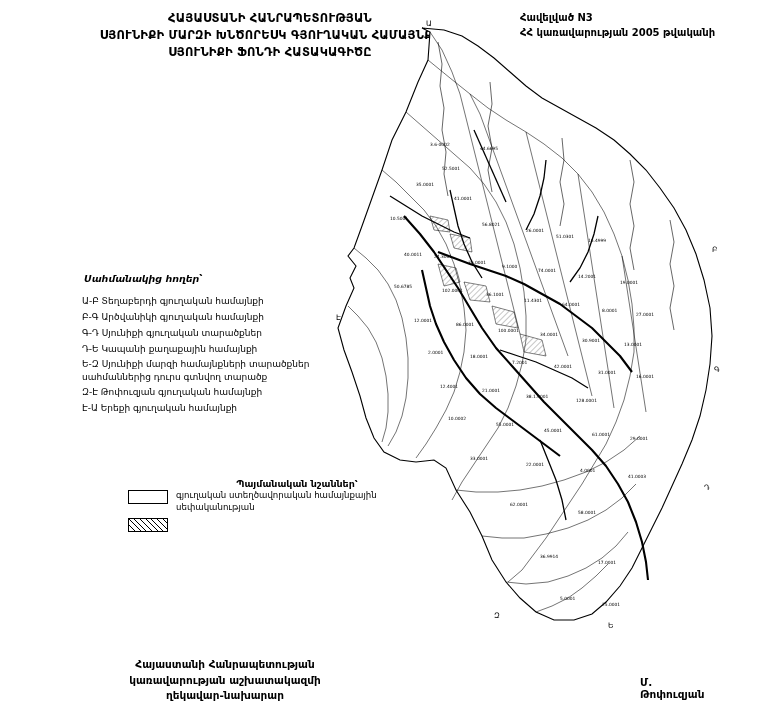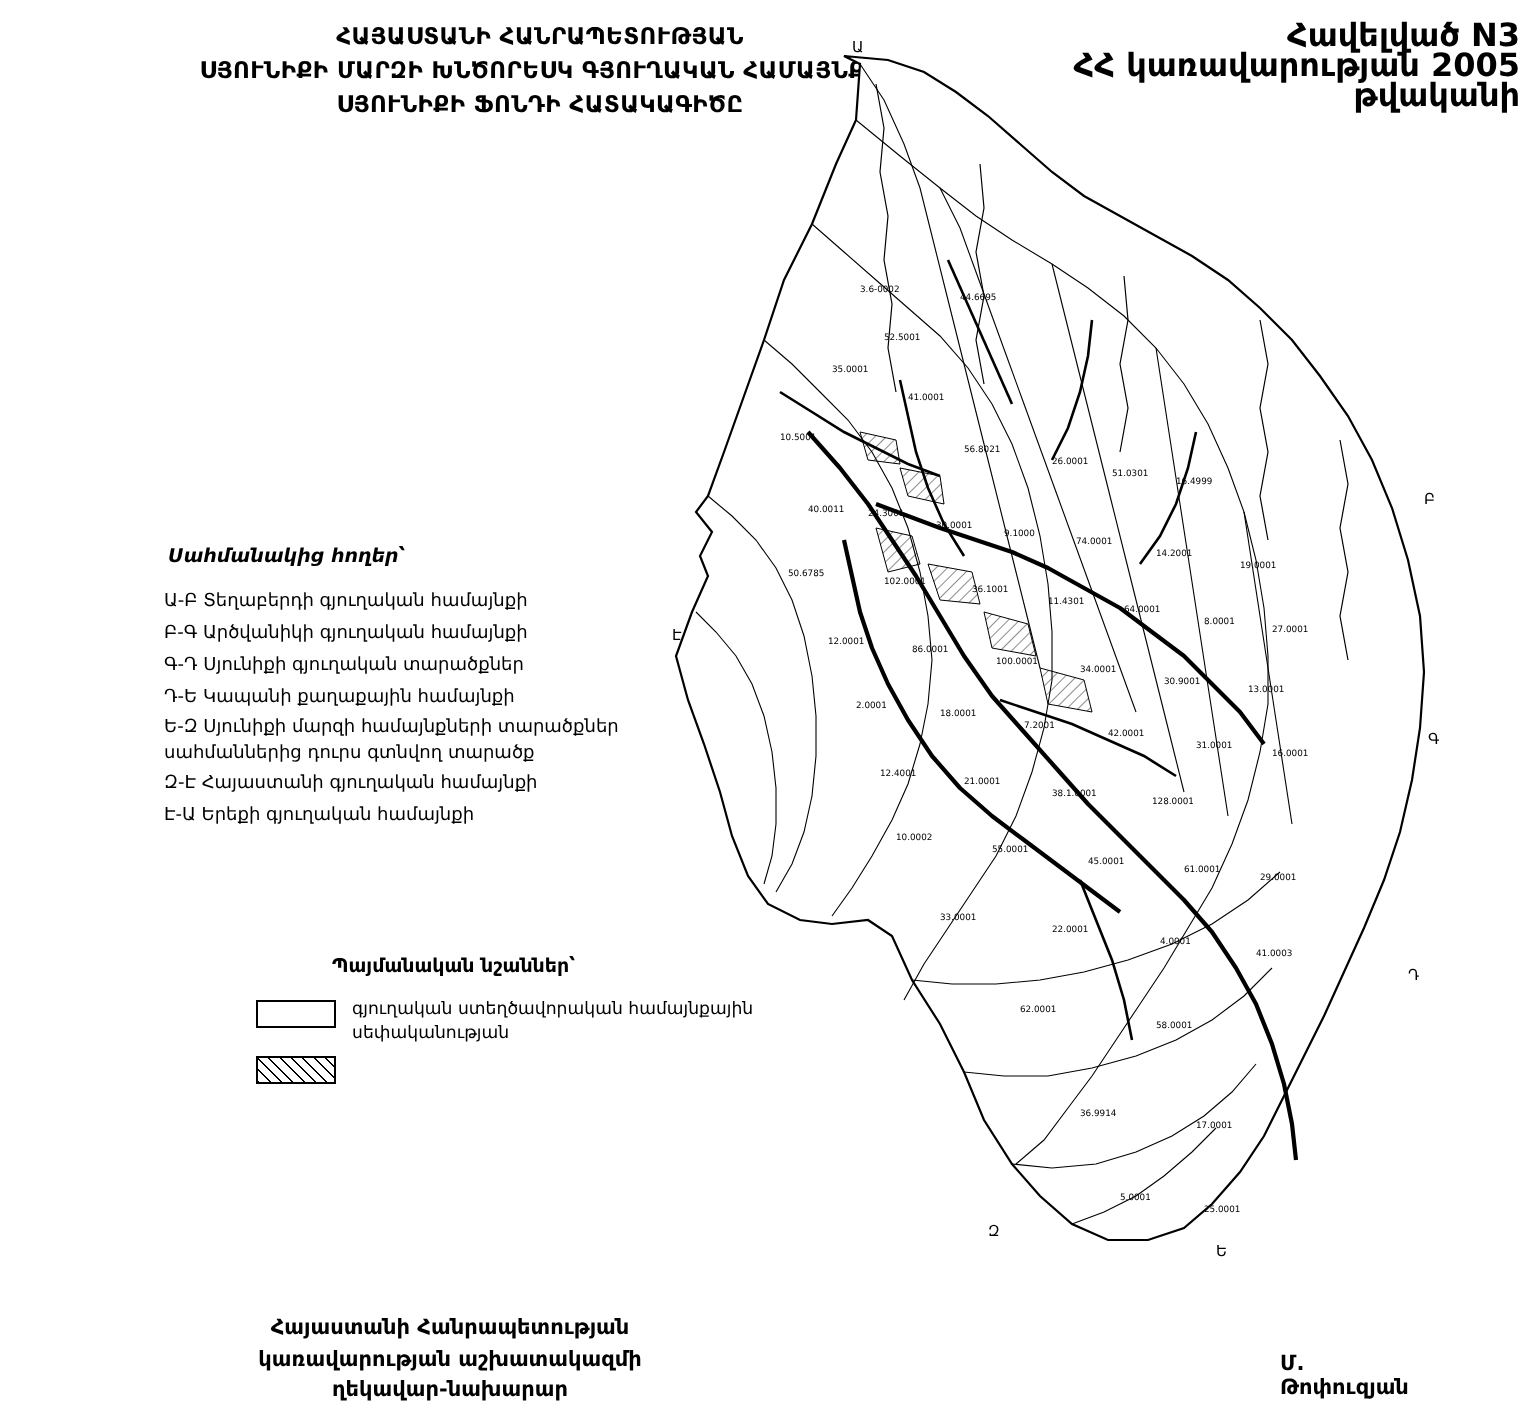--- a/index.html
+++ b/index.html
@@ -33,23 +33,23 @@
     line-height: 17px;
     letter-spacing: 0.2px;
   }
   .title-block div { white-space: nowrap; }
   
   .approval-block {
     position: absolute;
     left: 520px;
     top: 10px;
     width: 240px;
-    text-align: right;
-    font-weight: bold;
-    font-size: 16px;
+    text-align: left;
+    font-weight: bold;
+    font-size: 10px;
     line-height: 15px;
   }
   
   .legend-bounds {
     position: absolute;
     left: 82px;
     top: 272px;
     width: 260px;
     font-size: 9px;
     line-height: 14.5px;
@@ -74,21 +74,21 @@
     position: absolute;
     left: 128px;
     top: 478px;
     width: 300px;
     font-size: 9px;
   }
   .legend-signs .legend-head {
     font-weight: bold;
     font-size: 9.5px;
     margin-left: 38px;
-    margin-bottom: 10px;
+    text-align: center;
   }
   .legend-row {
     display: flex;
     align-items: flex-start;
     margin-bottom: 4px;
   }
   .swatch {
     width: 40px;
     min-width: 40px;
     height: 14px;
@@ -158,21 +158,21 @@
     <div>ՀՀ կառավարության 2005 թվականի</div>
   </div>
 
   <div class="legend-bounds">
     <div class="legend-head">Սահմանակից հողեր՝</div>
     <div class="lb-item">Ա-Բ Տեղաբերդի գյուղական համայնքի</div>
     <div class="lb-item">Բ-Գ Արծվանիկի գյուղական համայնքի</div>
     <div class="lb-item">Գ-Դ Սյունիքի գյուղական տարածքներ</div>
     <div class="lb-item">Դ-Ե Կապանի քաղաքային համայնքի</div>
     <div class="lb-item two-line">Ե-Զ Սյունիքի մարզի համայնքների տարածքներ սահմաններից դուրս գտնվող տարածք</div>
-    <div class="lb-item">Զ-Է Հայաստանի գյուղական համայնքի</div>
+    <div class="lb-item">Զ-Է Թոփուզյան գյուղական համայնքի</div>
     <div class="lb-item">Է-Ա Երեքի գյուղական համայնքի</div>
   </div>
 
   <div class="legend-signs">
     <div class="legend-head">Պայմանական նշաններ՝</div>
     <div class="legend-row">
       <span class="swatch"></span>
       <span class="lr-text">գյուղական ստեղծավորական համայնքային սեփականության</span>
     </div>
     <div class="legend-row">

